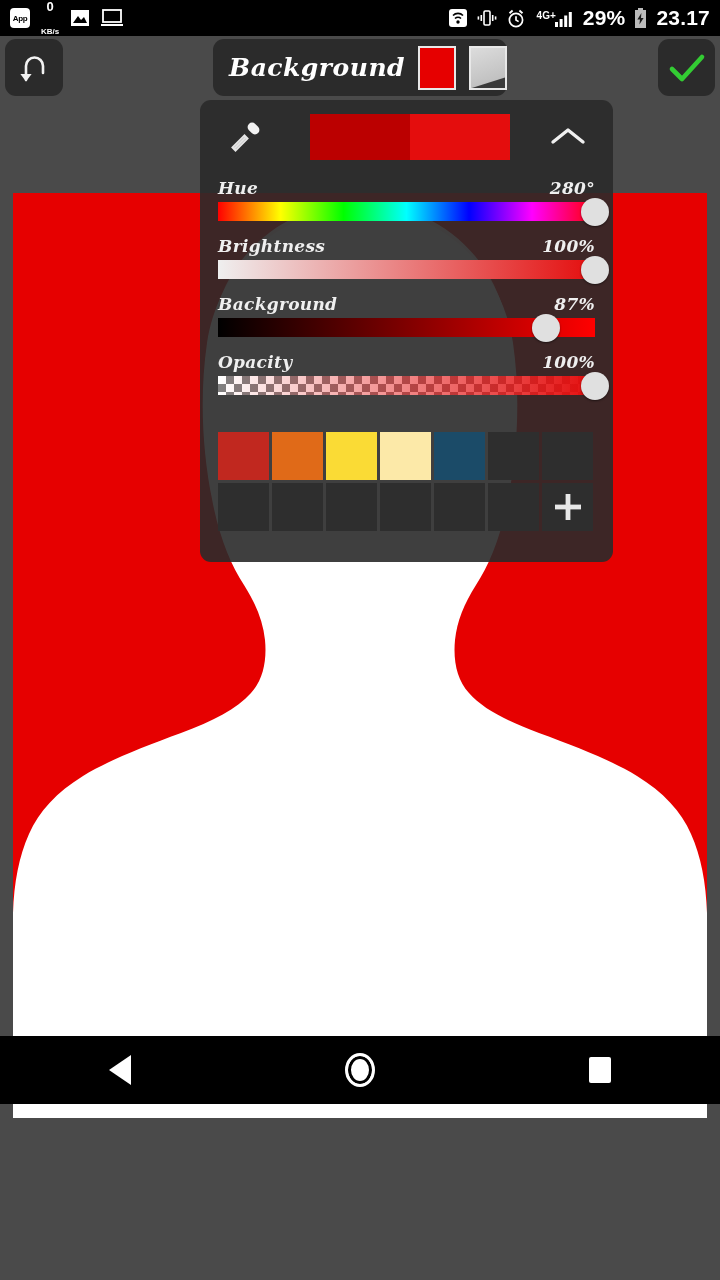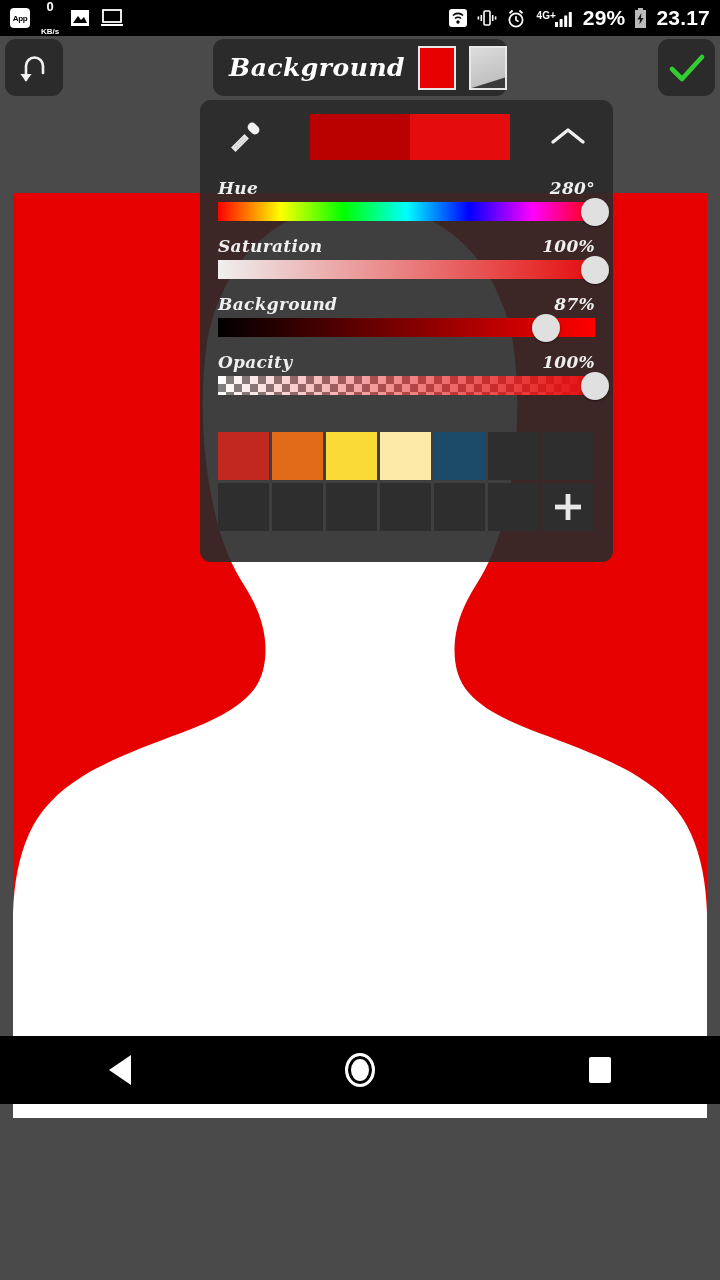--- a/index.html
+++ b/index.html
@@ -271,21 +271,21 @@
           <span class="sl-val">280°</span>
         </div>
         <div class="track">
           <div class="bar bar-hue"></div>
           <div class="knob" style="left:377px"></div>
         </div>
       </div>
 
       <div class="slider-row">
         <div class="slider-label-line">
-          <span class="sl-name">Saturation</span>
+          <span class="sl-name">Brightness</span>
           <span class="sl-val">100%</span>
         </div>
         <div class="track">
           <div class="bar bar-sat"></div>
           <div class="knob" style="left:377px"></div>
         </div>
       </div>
 
       <div class="slider-row">
         <div class="slider-label-line">

